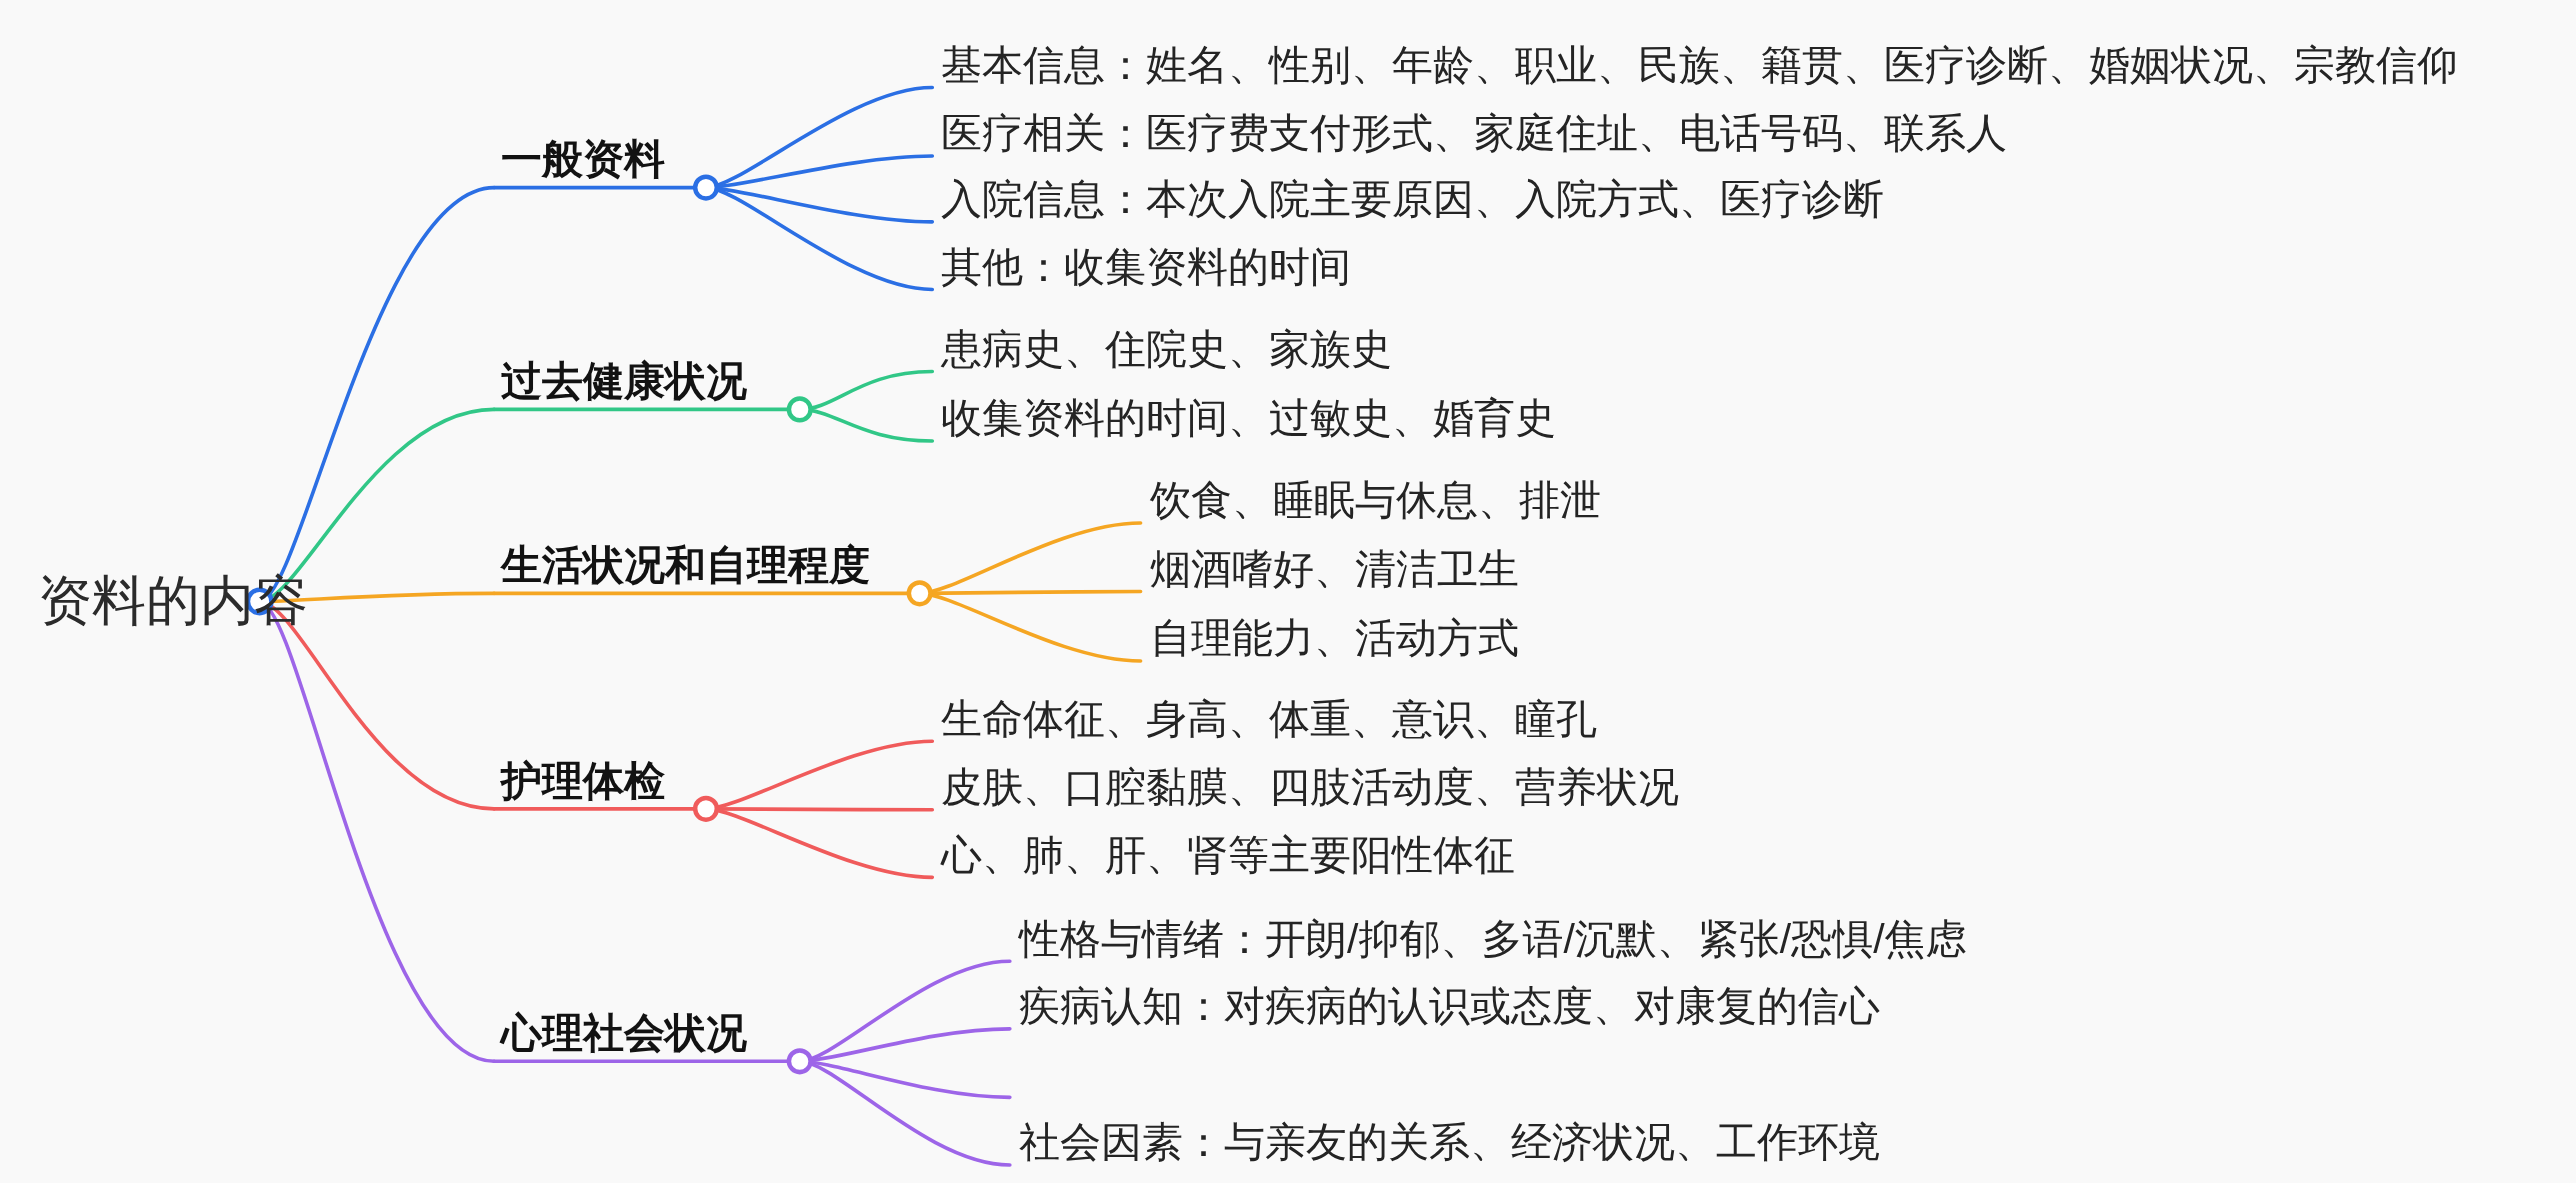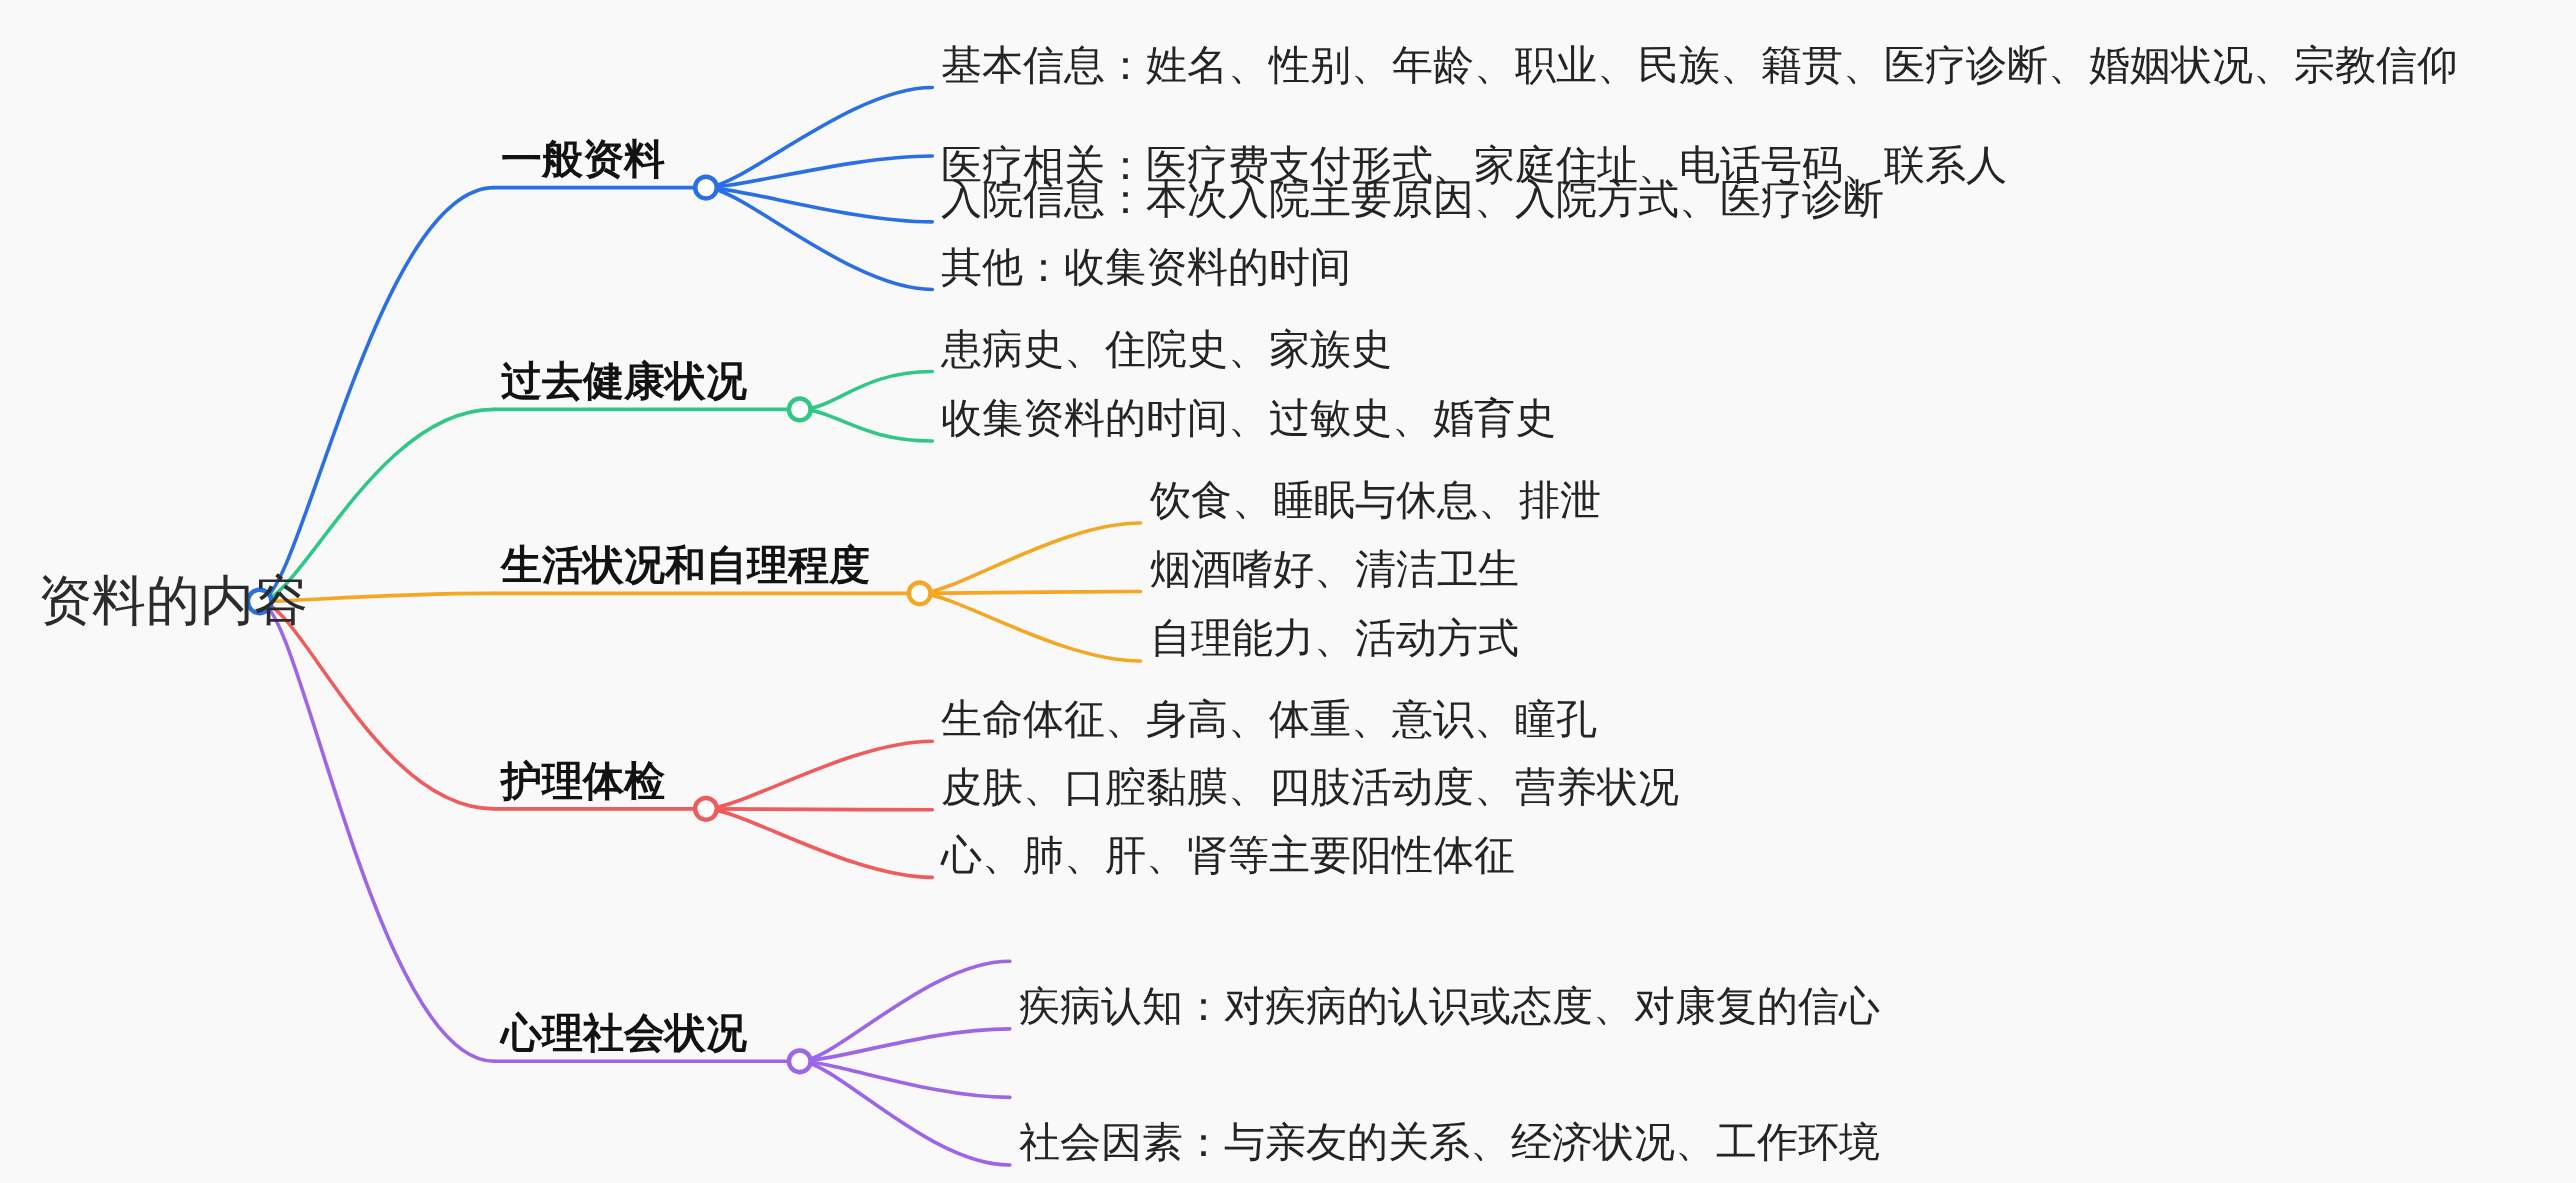--- a/index.html
+++ b/index.html
@@ -76,32 +76,33 @@
 
   <div class="node root-label" style="left:38px; top:601px;">资料的内容</div>
 
   <div class="node branch-label" style="left:501px; top:160px;">一般资料</div>
   <div class="node branch-label" style="left:501px; top:382px;">过去健康状况</div>
   <div class="node branch-label" style="left:501px; top:566px;">生活状况和自理程度</div>
   <div class="node branch-label" style="left:501px; top:782px;">护理体检</div>
   <div class="node branch-label" style="left:501px; top:1034px;">心理社会状况</div>
 
   <div class="node leaf-label" style="left:941px; top:66px;">基本信息：姓名、性别、年龄、职业、民族、籍贯、医疗诊断、婚姻状况、宗教信仰</div>
-  <div class="node leaf-label" style="left:941px; top:134px;margin-top:32px;">医疗相关：医疗费支付形式、家庭住址、电话号码、联系人</div>
+  <div class="node leaf-label" style="left:941px; top:134px;">医疗相关：医疗费支付形式、家庭住址、电话号码、联系人</div>
   <div class="node leaf-label" style="left:941px; top:200px;">入院信息：本次入院主要原因、入院方式、医疗诊断</div>
   <div class="node leaf-label" style="left:941px; top:268px;font-family:Liberation Serif, serif;">其他：收集资料的时间</div>
 
   <div class="node leaf-label" style="left:941px; top:350px;">患病史、住院史、家族史</div>
   <div class="node leaf-label" style="left:941px; top:419px;">收集资料的时间、过敏史、婚育史</div>
 
   <div class="node leaf-label" style="left:1150px; top:501px;">饮食、睡眠与休息、排泄</div>
   <div class="node leaf-label" style="left:1150px; top:570px;">烟酒嗜好、清洁卫生</div>
   <div class="node leaf-label" style="left:1150px; top:639px;">自理能力、活动方式</div>
 
   <div class="node leaf-label" style="left:941px; top:720px;">生命体征、身高、体重、意识、瞳孔</div>
   <div class="node leaf-label" style="left:941px; top:788px;">皮肤、口腔黏膜、四肢活动度、营养状况</div>
   <div class="node leaf-label" style="left:941px; top:856px;">心、肺、肝、肾等主要阳性体征</div>
 
+  <div class="node leaf-label" style="left:1019px; top:940px;">性格与情绪：开朗/抑郁、多语/沉默、紧张/恐惧/焦虑</div>
   <div class="node leaf-label" style="left:1019px; top:1007px;">疾病认知：对疾病的认识或态度、对康复的信心</div>
   <div class="node leaf-label" style="left:1019px; top:1143px;">社会因素：与亲友的关系、经济状况、工作环境</div>
 
 </div>
 
 
 </body></html>

